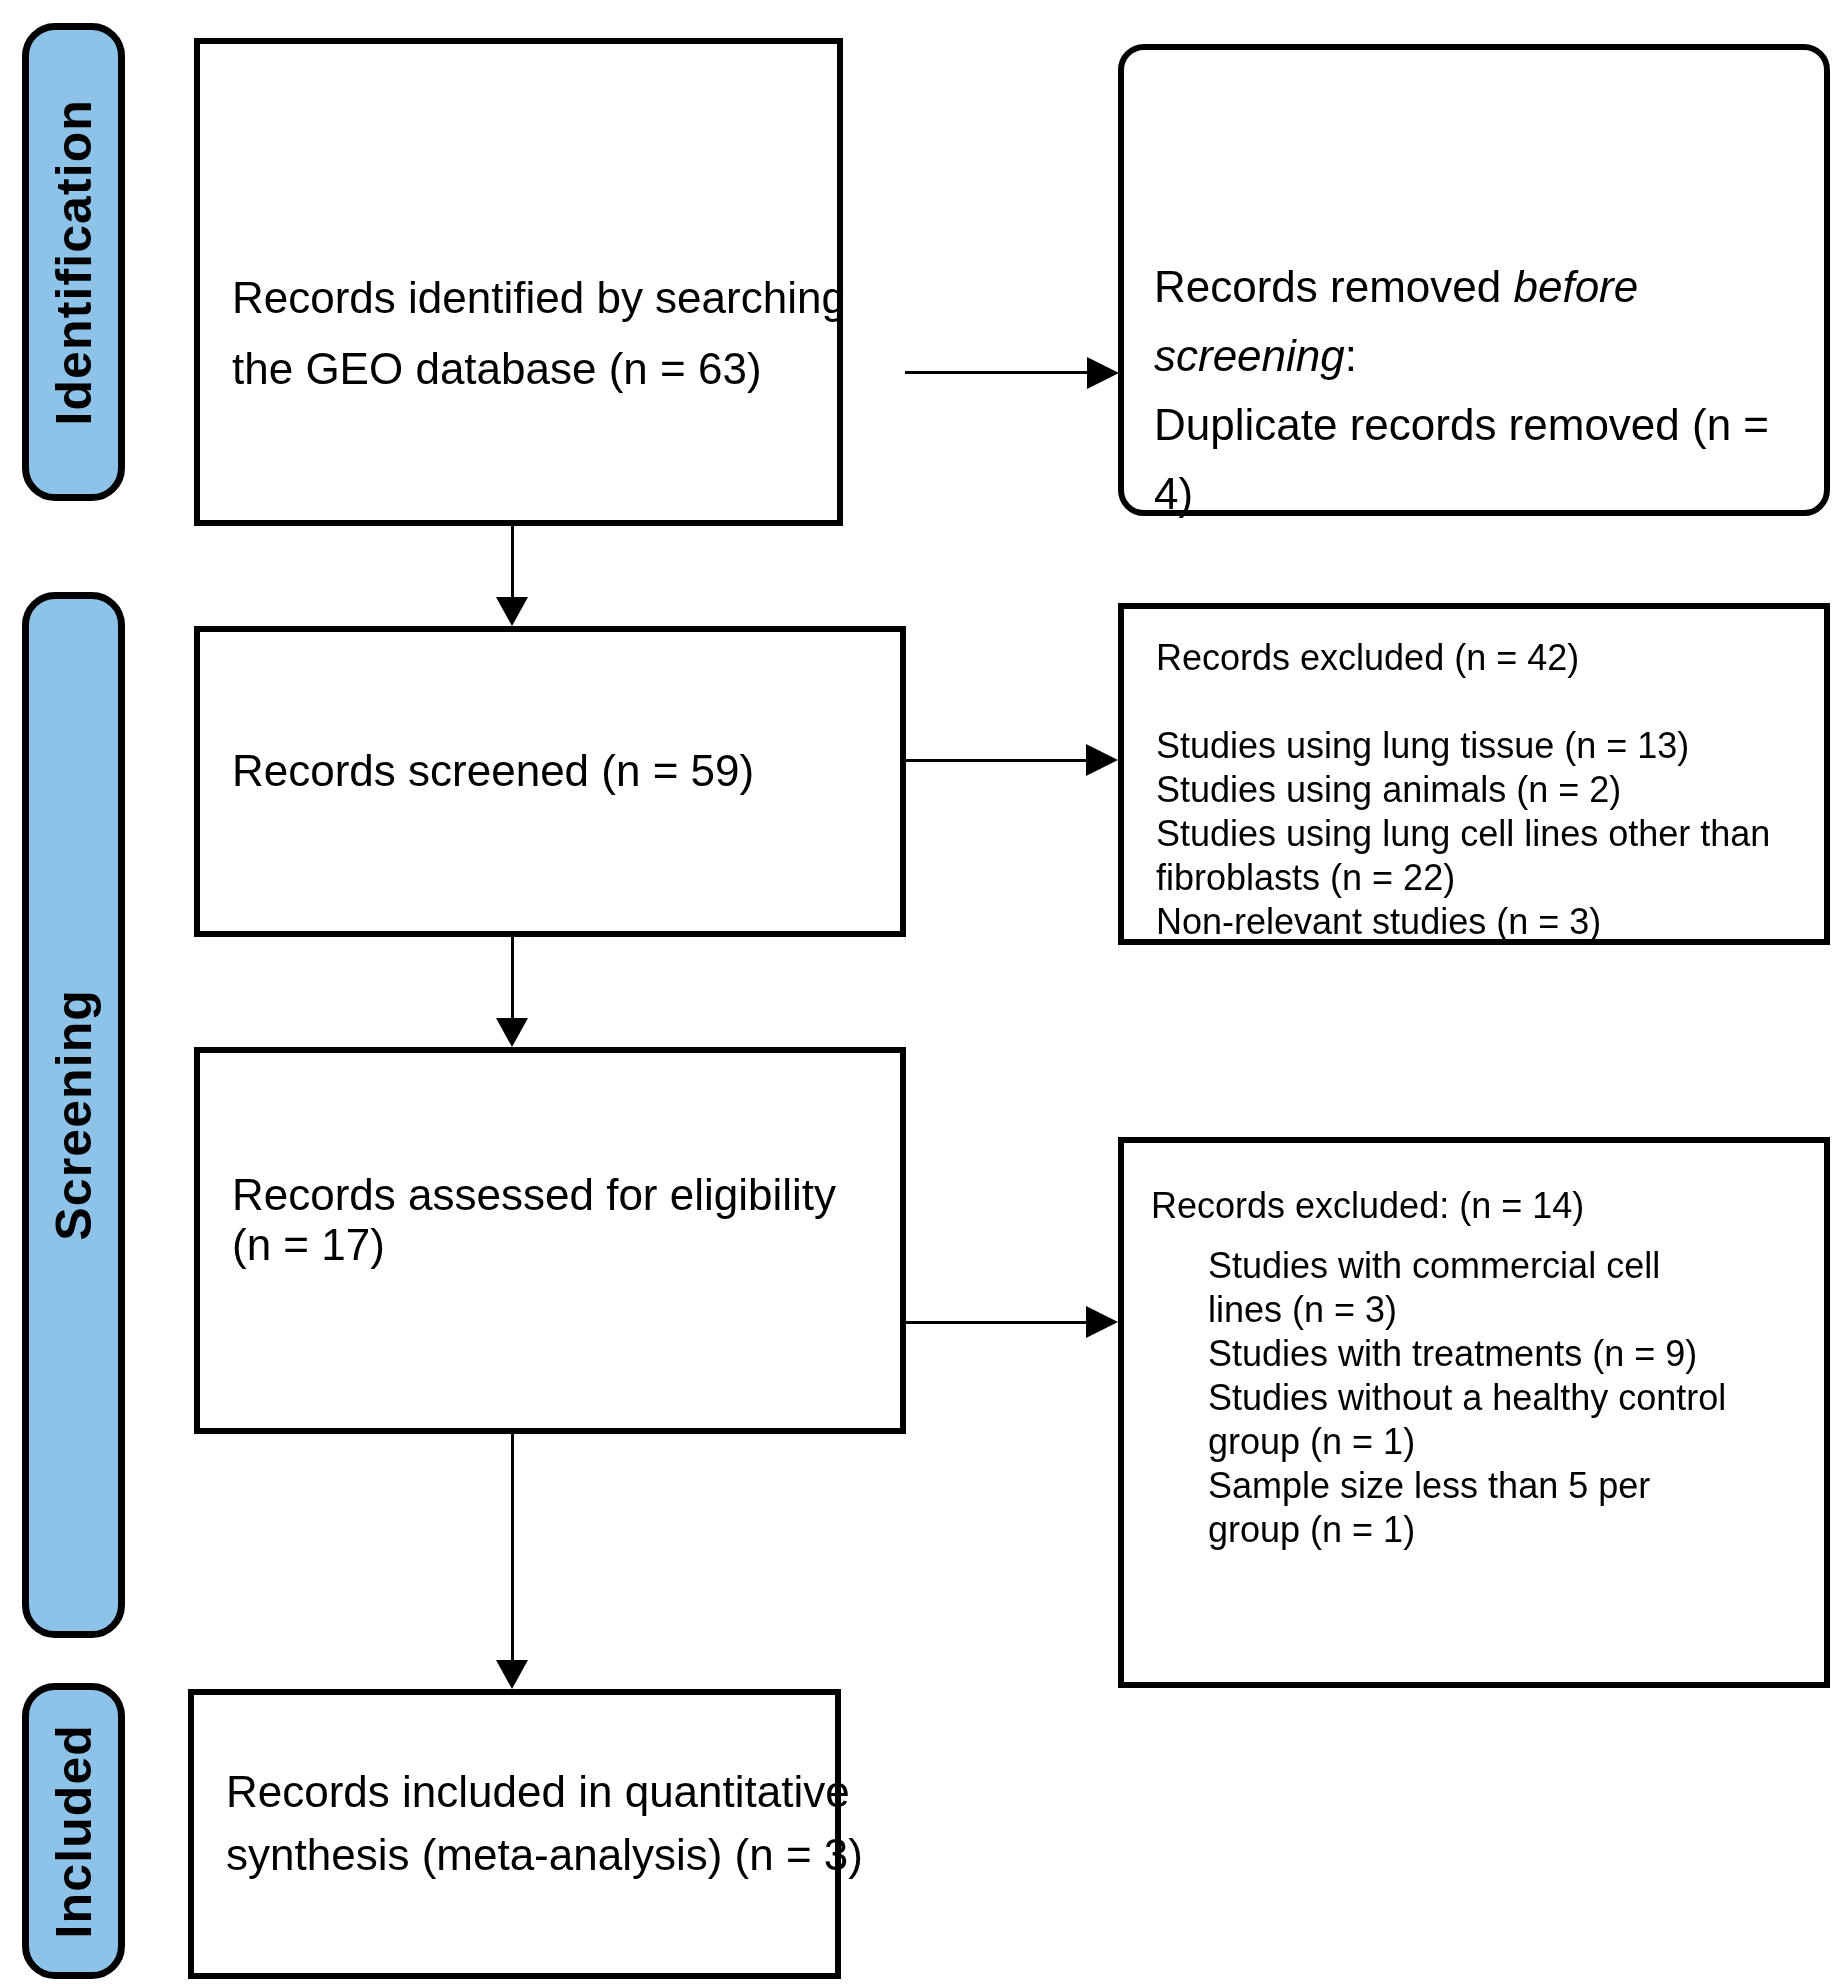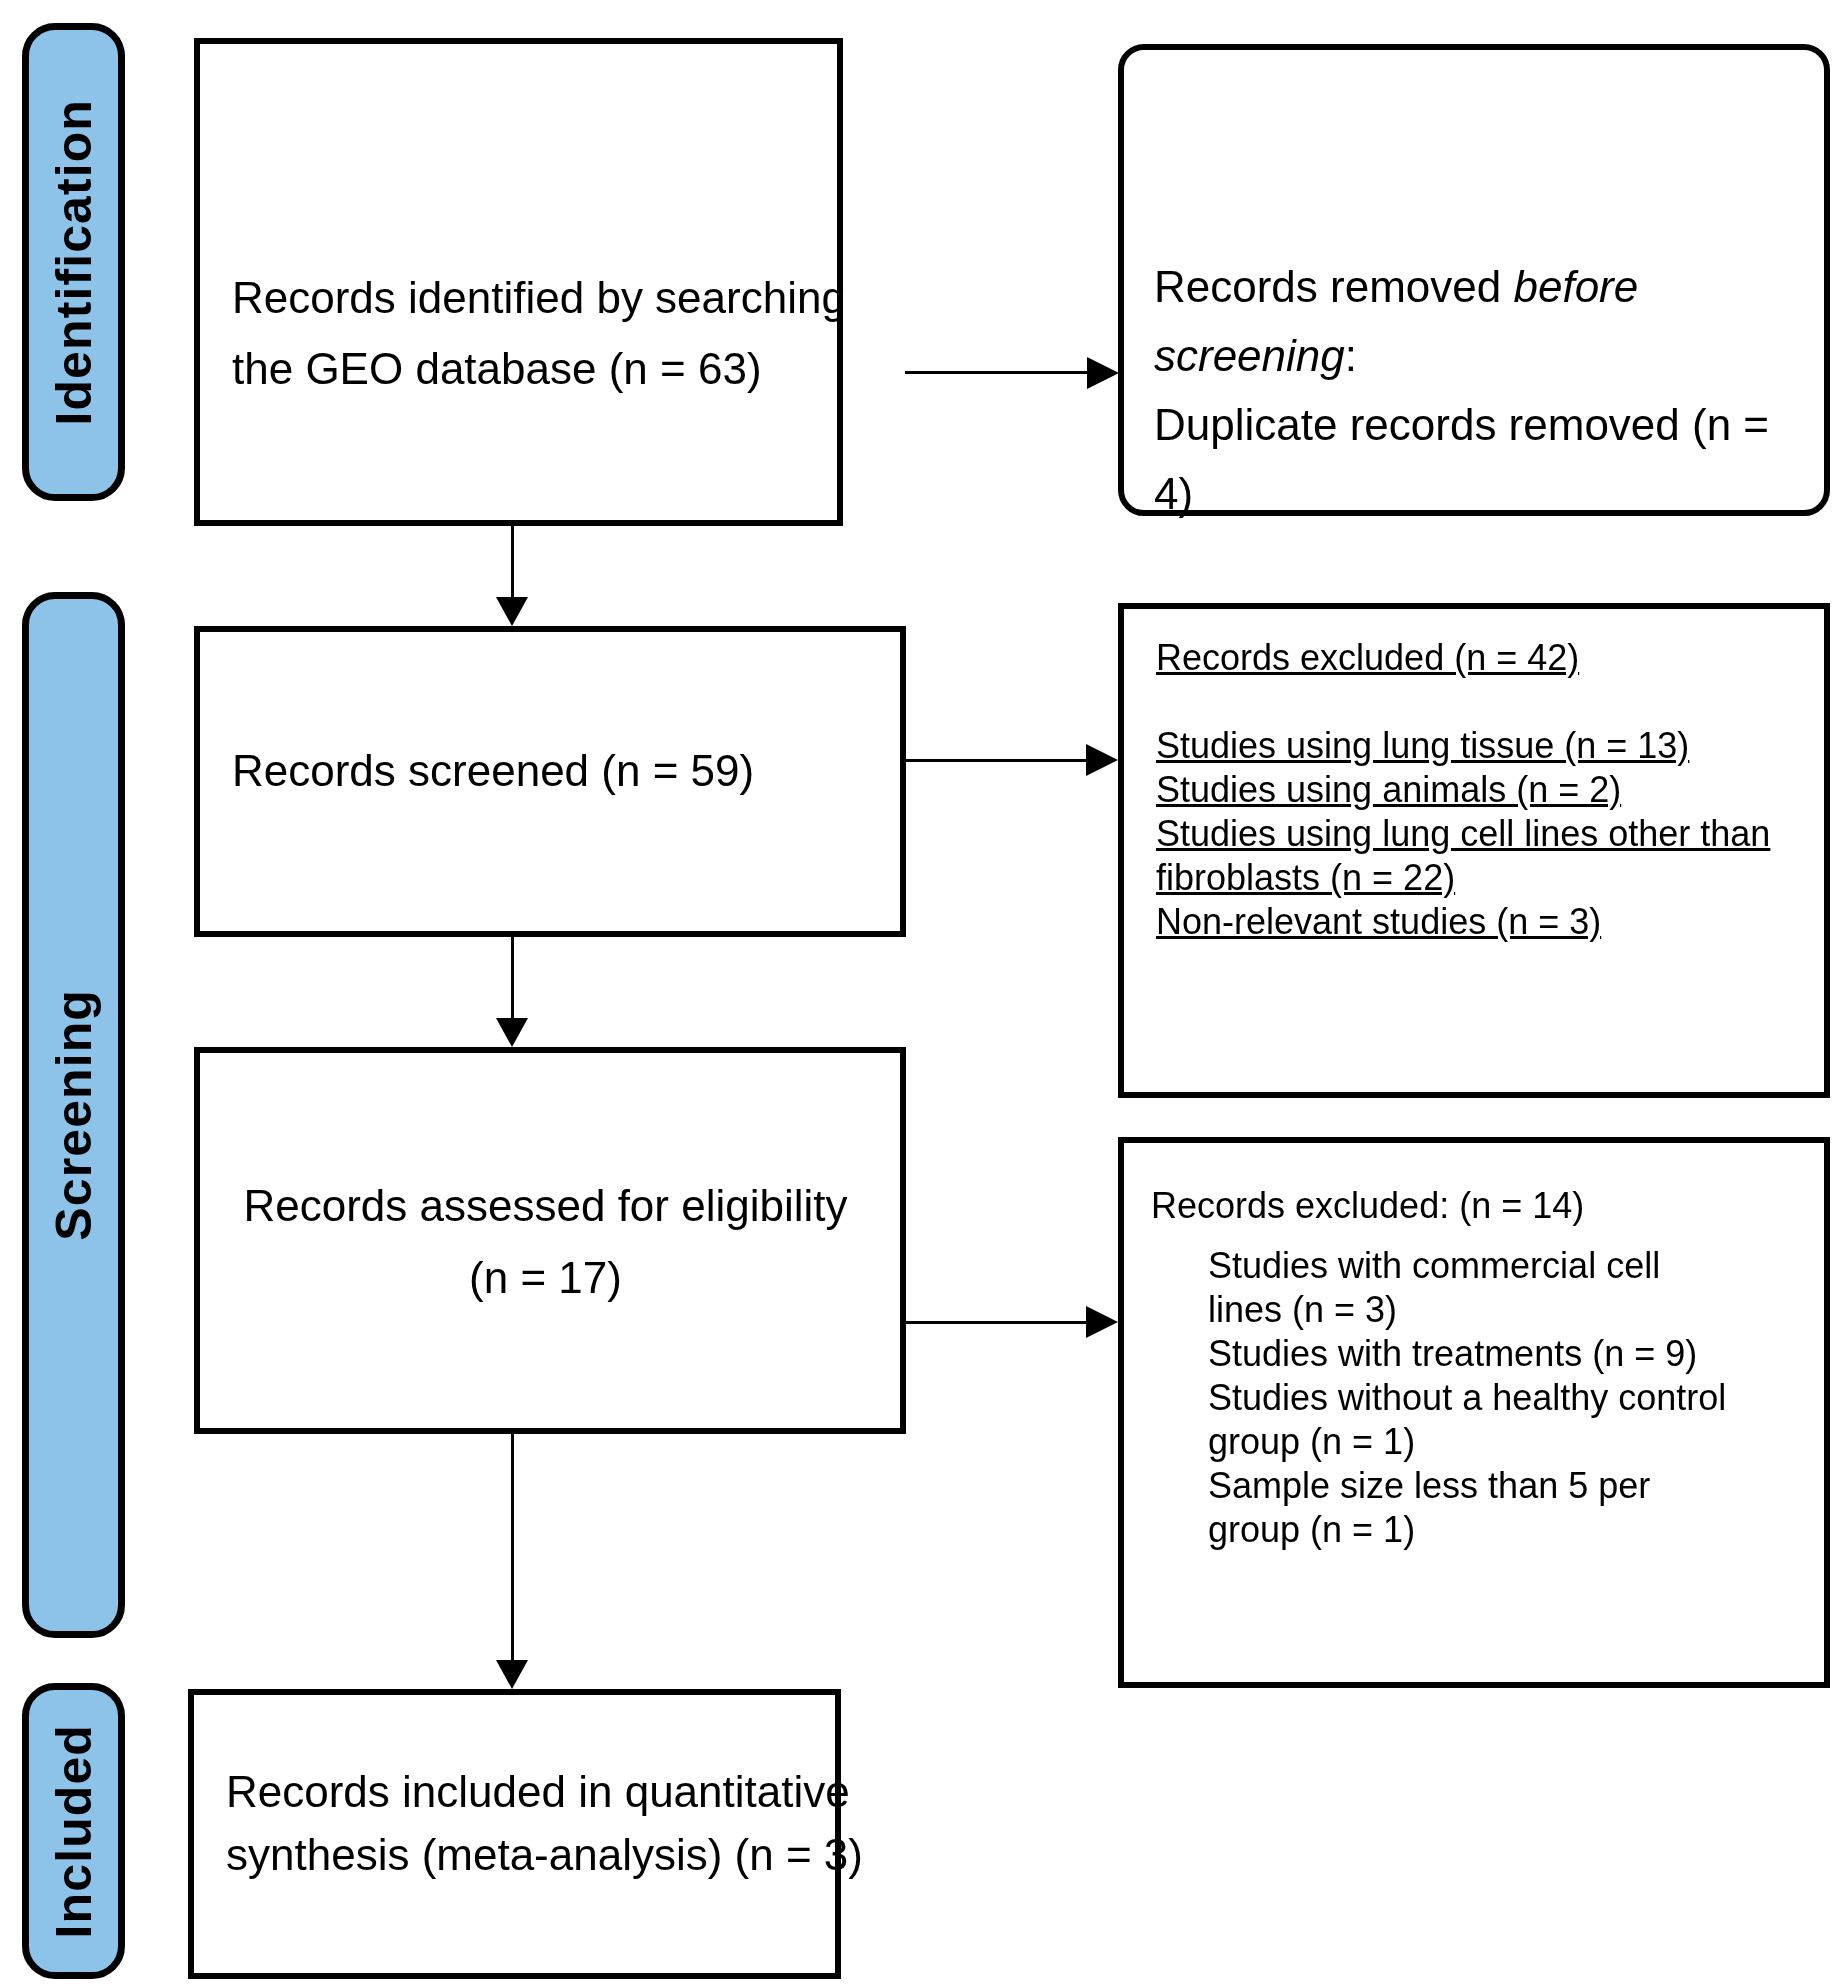--- a/index.html
+++ b/index.html
@@ -46,30 +46,30 @@
     position: absolute;
     background: #ffffff;
     border: 6px solid #000000;
     box-sizing: border-box;
   }
   #box-identified { left: 194px; top: 38px;   width: 649px; height: 488px; }
   #box-screened   { left: 194px; top: 626px; width: 712px; height: 311px; }
   #box-assessed   { left: 194px; top: 1047px; width: 712px; height: 387px; }
   #box-included   { left: 188px; top: 1689px; width: 653px; height: 290px; }
   #box-removed    { left: 1118px; top: 44px;   width: 712px; height: 472px; border-radius: 26px; }
-  #box-excluded-screening   { left: 1118px; top: 603px; width: 712px; height: 495px; text-decoration: underline; }
+  #box-excluded-screening   { left: 1118px; top: 603px; width: 712px; height: 342px; }
   #box-excluded-eligibility { left: 1118px; top: 1137px; width: 712px; height: 551px; }
 
   .box-text {
     font-size: 44px;
     line-height: 71px;
   }
   #box-identified .box-text { padding: 218px 0 0 32px; width: 627px; }
   #box-screened   .box-text { padding: 106px 0 0 32px; width: 627px; line-height: 65px; }
-  #box-assessed   .box-text { padding: 117px 0 0 32px; width: 627px; line-height: 72px; text-align: center; }
+  #box-assessed   .box-text { padding: 117px 0 0 32px; width: 627px; line-height: 50px; }
   #box-included   .box-text { padding: 65px 0 0 32px; width: 638px; line-height: 63px; }
   #box-removed    .box-text { padding: 202px 0 0 30px; width: 626px; line-height: 69px; }
 
   .box-text-small {
     font-size: 36px;
     line-height: 44px;
   }
   #box-excluded-screening .box-text-small { padding: 27px 0 0 32px; width: 616px; }
   #box-excluded-eligibility .box-text-small { padding: 41px 0 0 27px; width: 643px; }
 

